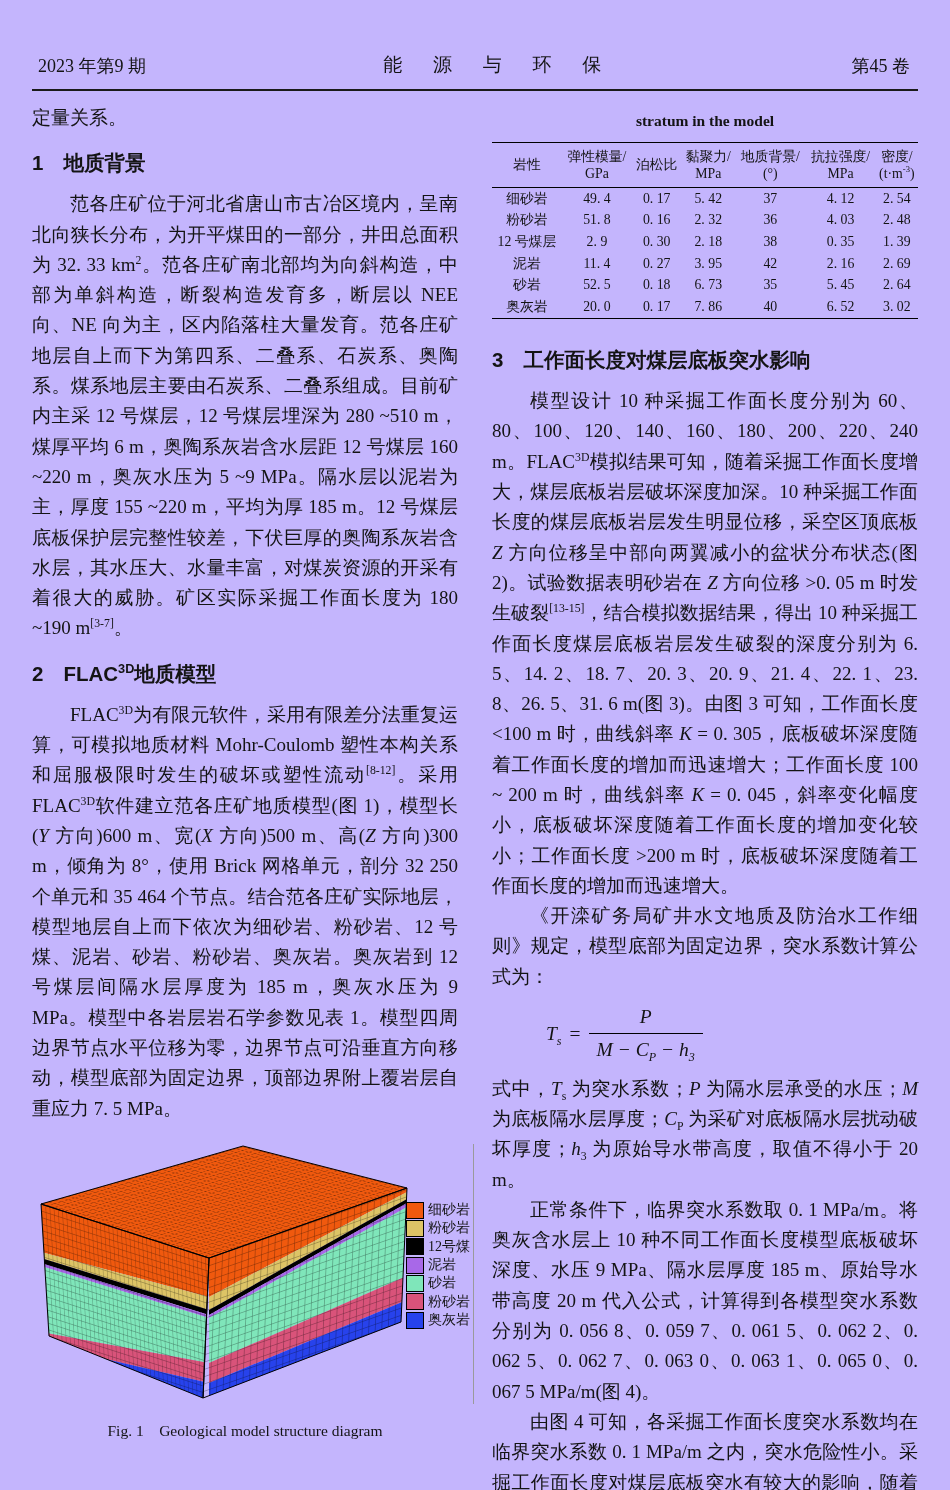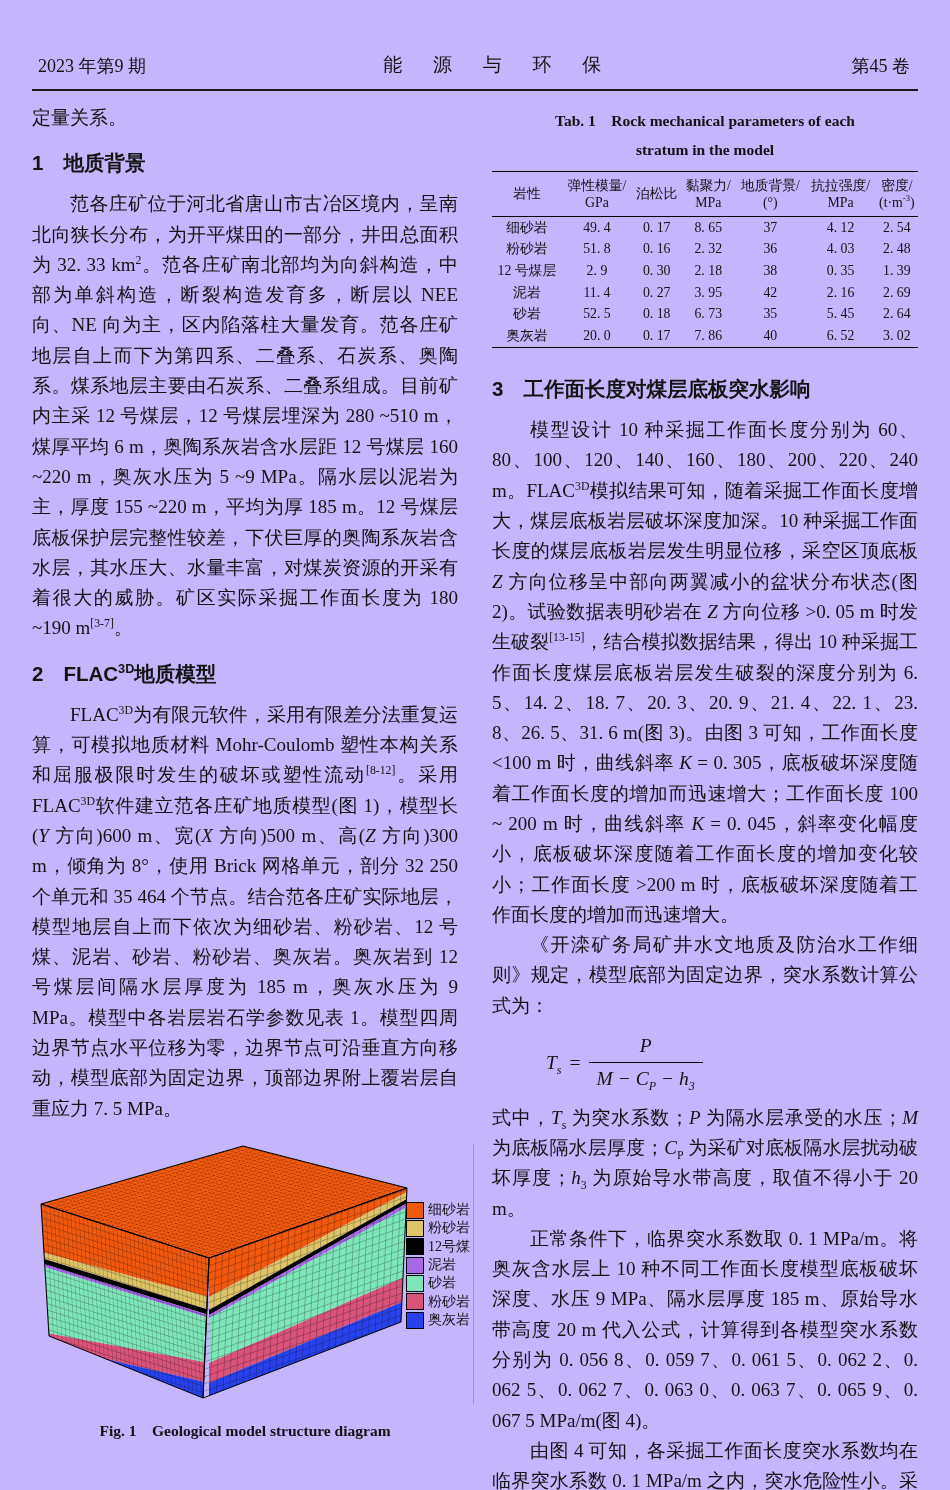--- a/index.html
+++ b/index.html
@@ -34,21 +34,21 @@
   figure.fig1{margin:14px 0 0 0;padding:0;}
   .model-wrap{position:relative;width:442px;height:270px;}
   .model-wrap svg{position:absolute;left:2px;top:2px;}
   .legend{position:absolute;left:374px;top:64px;display:flex;flex-direction:column;gap:1.5px;}
   .legend-item{display:flex;align-items:center;gap:4px;height:16.8px;}
   .legend-swatch{width:16px;height:15px;border:1px solid #000;flex:0 0 auto;}
   .legend-label{font-size:14px;white-space:nowrap;}
   .fig-line{position:absolute;right:0;top:6px;bottom:4px;width:1px;background:#9a9a9a;}
   figcaption{text-align:center;}
   .cap-cn{font-family:"Liberation Sans","DejaVu Sans",sans-serif;font-weight:700;font-size:15.5px;margin-top:15px;}
-  .cap-en{font-weight:700;font-size:15.5px;margin-top:8px;}
+  .cap-en{font-weight:400;font-size:15.5px;margin-top:8px;}
   
   .formula{display:flex;align-items:center;margin:10px 0 8px 54px;font-size:19.5px;font-style:italic;}
   .formula .eq{margin:0 8px;font-style:normal;}
   .frac{display:inline-flex;flex-direction:column;align-items:center;}
   .frac .num{padding:0 8px 1px 8px;}
   .frac .den{border-top:1.4px solid #000;padding:1px 8px 0 8px;}
 </style>
 </head>
 <body>
 
@@ -164,41 +164,40 @@
         <figcaption>
           <div class="cap-en">Fig. 1　Geological model structure diagram</div>
 
         </figcaption>
       </figure>
 
     </div>
 
     <div class="col">
 
-      <div class="tbl-title-en">Tab. 1　Rock mechanical parameters of each</div>
       <div class="tbl-title-en">stratum in the model</div>
 
       <table class="params">
         <thead>
           <tr>
             <th><span>岩性</span><span class="thunit"></span></th>
             <th><span>弹性模量/</span><span class="thunit">GPa</span></th>
             <th><span>泊松比</span><span class="thunit"></span></th>
             <th><span>黏聚力/</span><span class="thunit">MPa</span></th>
             <th><span>地质背景/</span><span class="thunit">(°)</span></th>
             <th><span>抗拉强度/</span><span class="thunit">MPa</span></th>
             <th><span>密度/</span><span class="thunit">(t·m<sup>-3</sup>)</span></th>
           </tr>
         </thead>
         <tbody>
           <tr>
               <td>细砂岩</td>
               <td>49. 4</td>
               <td>0. 17</td>
-              <td>8. 65</td>
+              <td>5. 42</td>
               <td>37</td>
               <td>4. 12</td>
               <td>2. 54</td>
             </tr>
           <tr>
               <td>粉砂岩</td>
               <td>51. 8</td>
               <td>0. 16</td>
               <td>2. 32</td>
               <td>36</td>
@@ -255,17 +254,17 @@
       <div class="formula">
         <span><i>T</i><sub>s</sub></span>
         <span class="eq">=</span>
         <span class="frac">
           <span class="num"><i>P</i></span>
           <span class="den"><i>M</i> − <i>C</i><sub>P</sub> − <i>h</i><sub>3</sub></span>
         </span>
       </div>
 
       <p class="body noindent">式中，<i>T</i><sub>s</sub> 为突水系数；<i>P</i> 为隔水层承受的水压；<i>M</i> 为底板隔水层厚度；<i>C</i><sub>P</sub> 为采矿对底板隔水层扰动破坏厚度；<i>h</i><sub>3</sub> 为原始导水带高度，取值不得小于 20 m。</p>
-      <p class="body">正常条件下，临界突水系数取 0. 1 MPa/m。将奥灰含水层上 10 种不同工作面长度模型底板破坏深度、水压 9 MPa、隔水层厚度 185 m、原始导水带高度 20 m 代入公式，计算得到各模型突水系数分别为 0. 056 8、0. 059 7、0. 061 5、0. 062 2、0. 062 5、0. 062 7、0. 063 0、0. 063 7、0. 065 9、0. 067 5 MPa/m(图 4)。</p>
+      <p class="body">正常条件下，临界突水系数取 0. 1 MPa/m。将奥灰含水层上 10 种不同工作面长度模型底板破坏深度、水压 9 MPa、隔水层厚度 185 m、原始导水带高度 20 m 代入公式，计算得到各模型突水系数分别为 0. 056 8、0. 059 7、0. 061 5、0. 062 2、0. 062 5、0. 062 7、0. 063 0、0. 063 1、0. 065 0、0. 067 5 MPa/m(图 4)。</p>
       <p class="body">由图 4 可知，各采掘工作面长度突水系数均在临界突水系数 0. 1 MPa/m 之内，突水危险性小。采掘工作面长度对煤层底板突水有较大的影响，随着工作面长度增加，底板隔水层抵抗奥灰水压的能</p>
     </div>
   </div>
 </div>
 
 </body></html>

